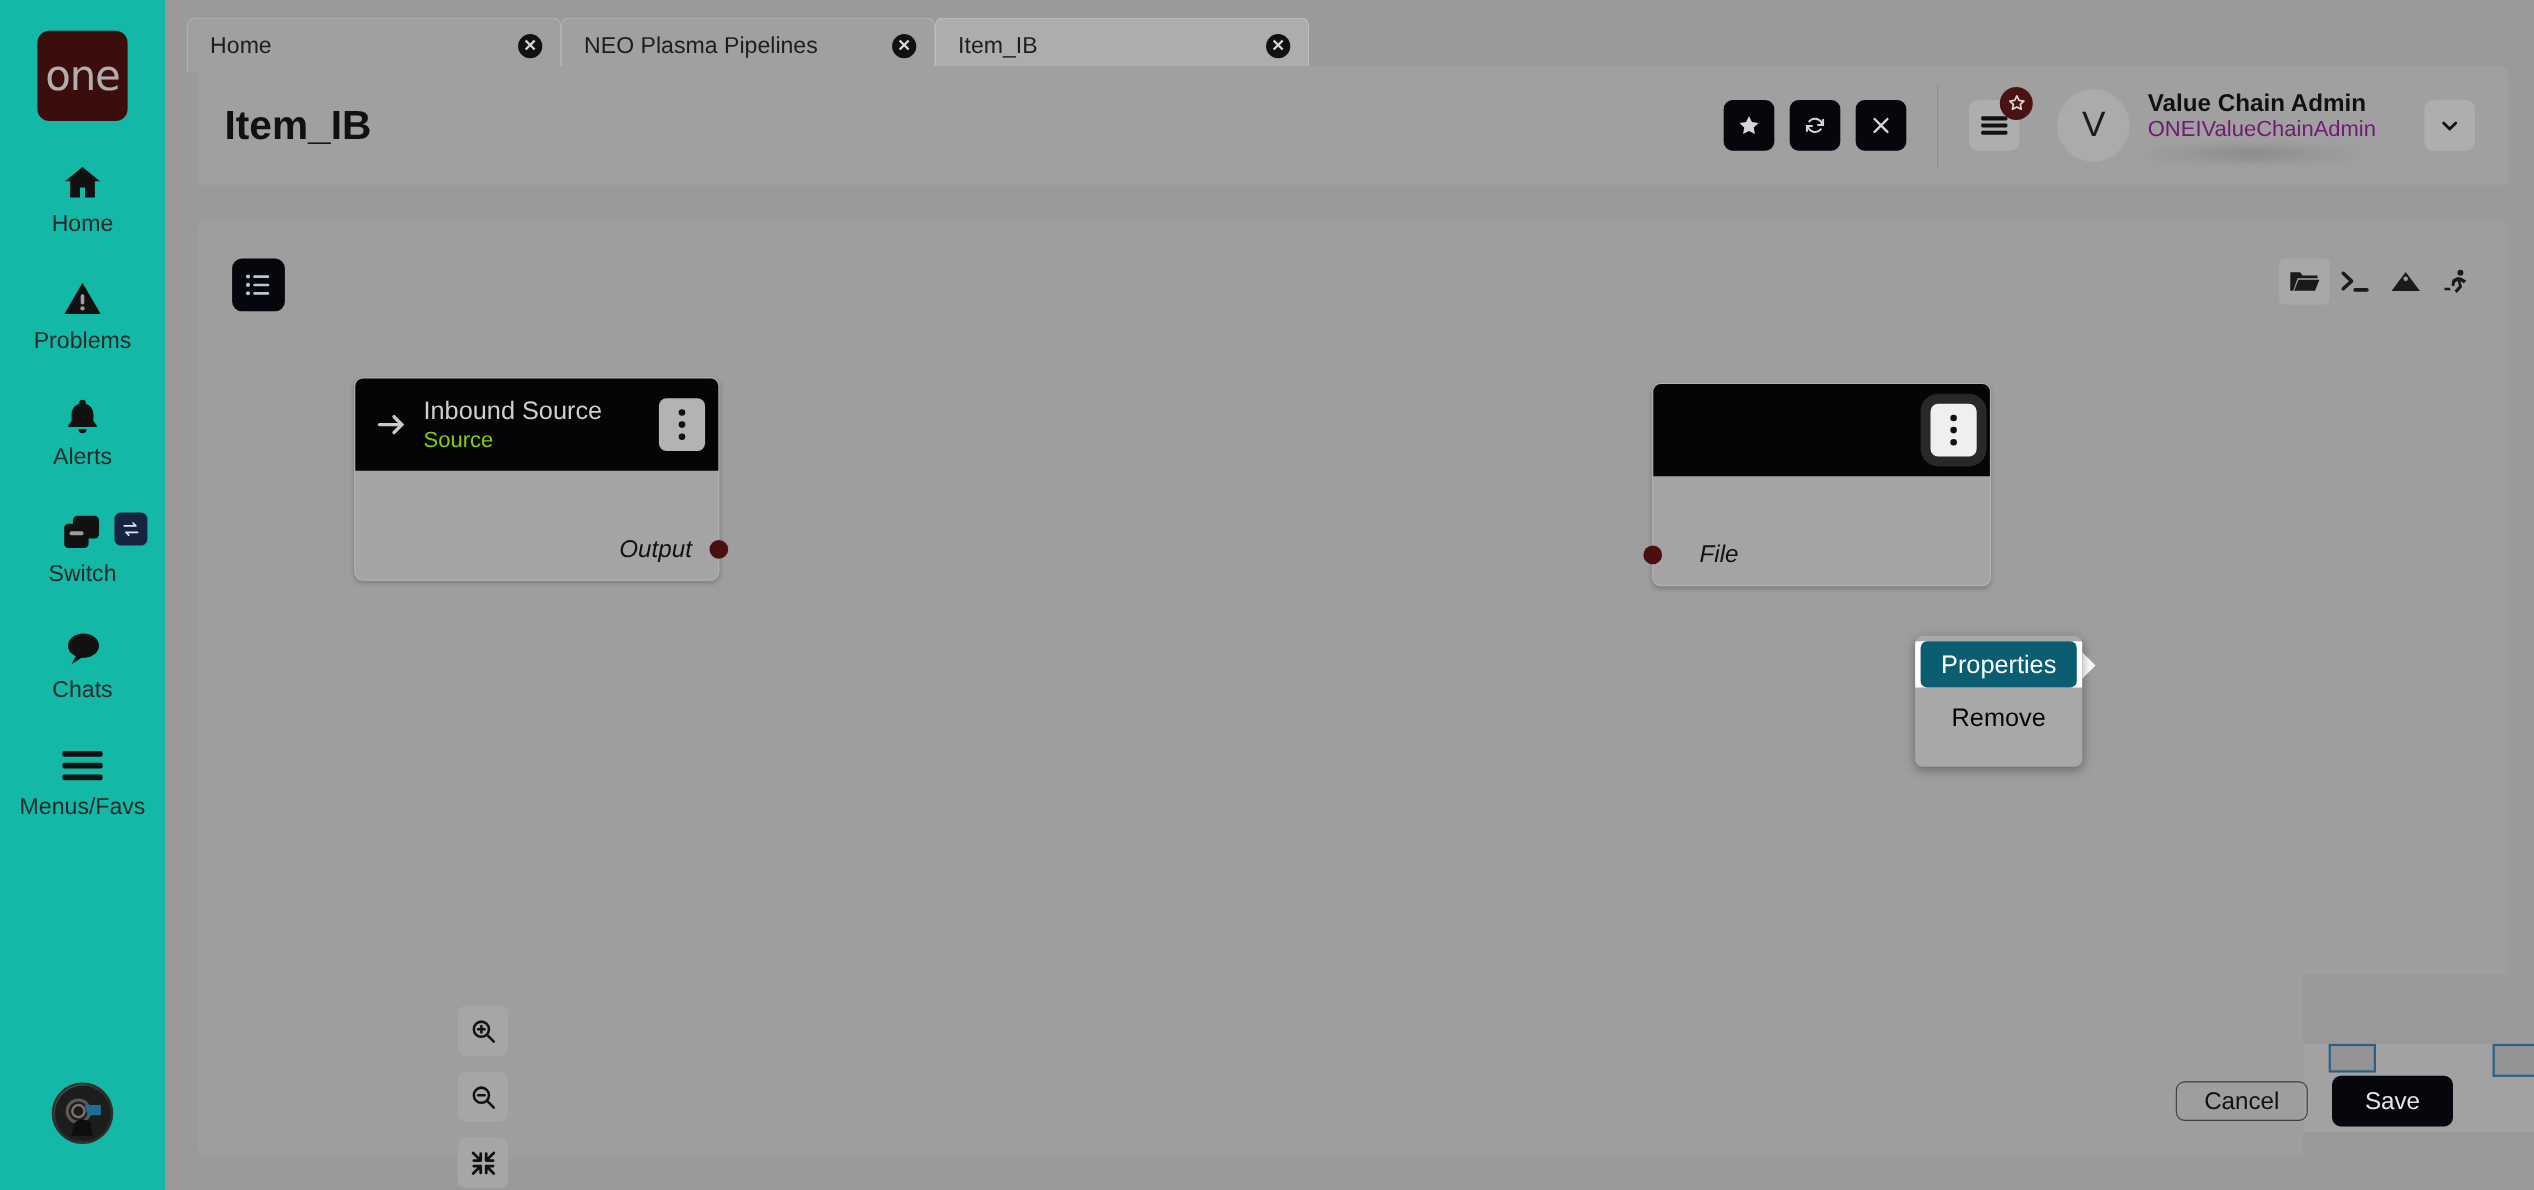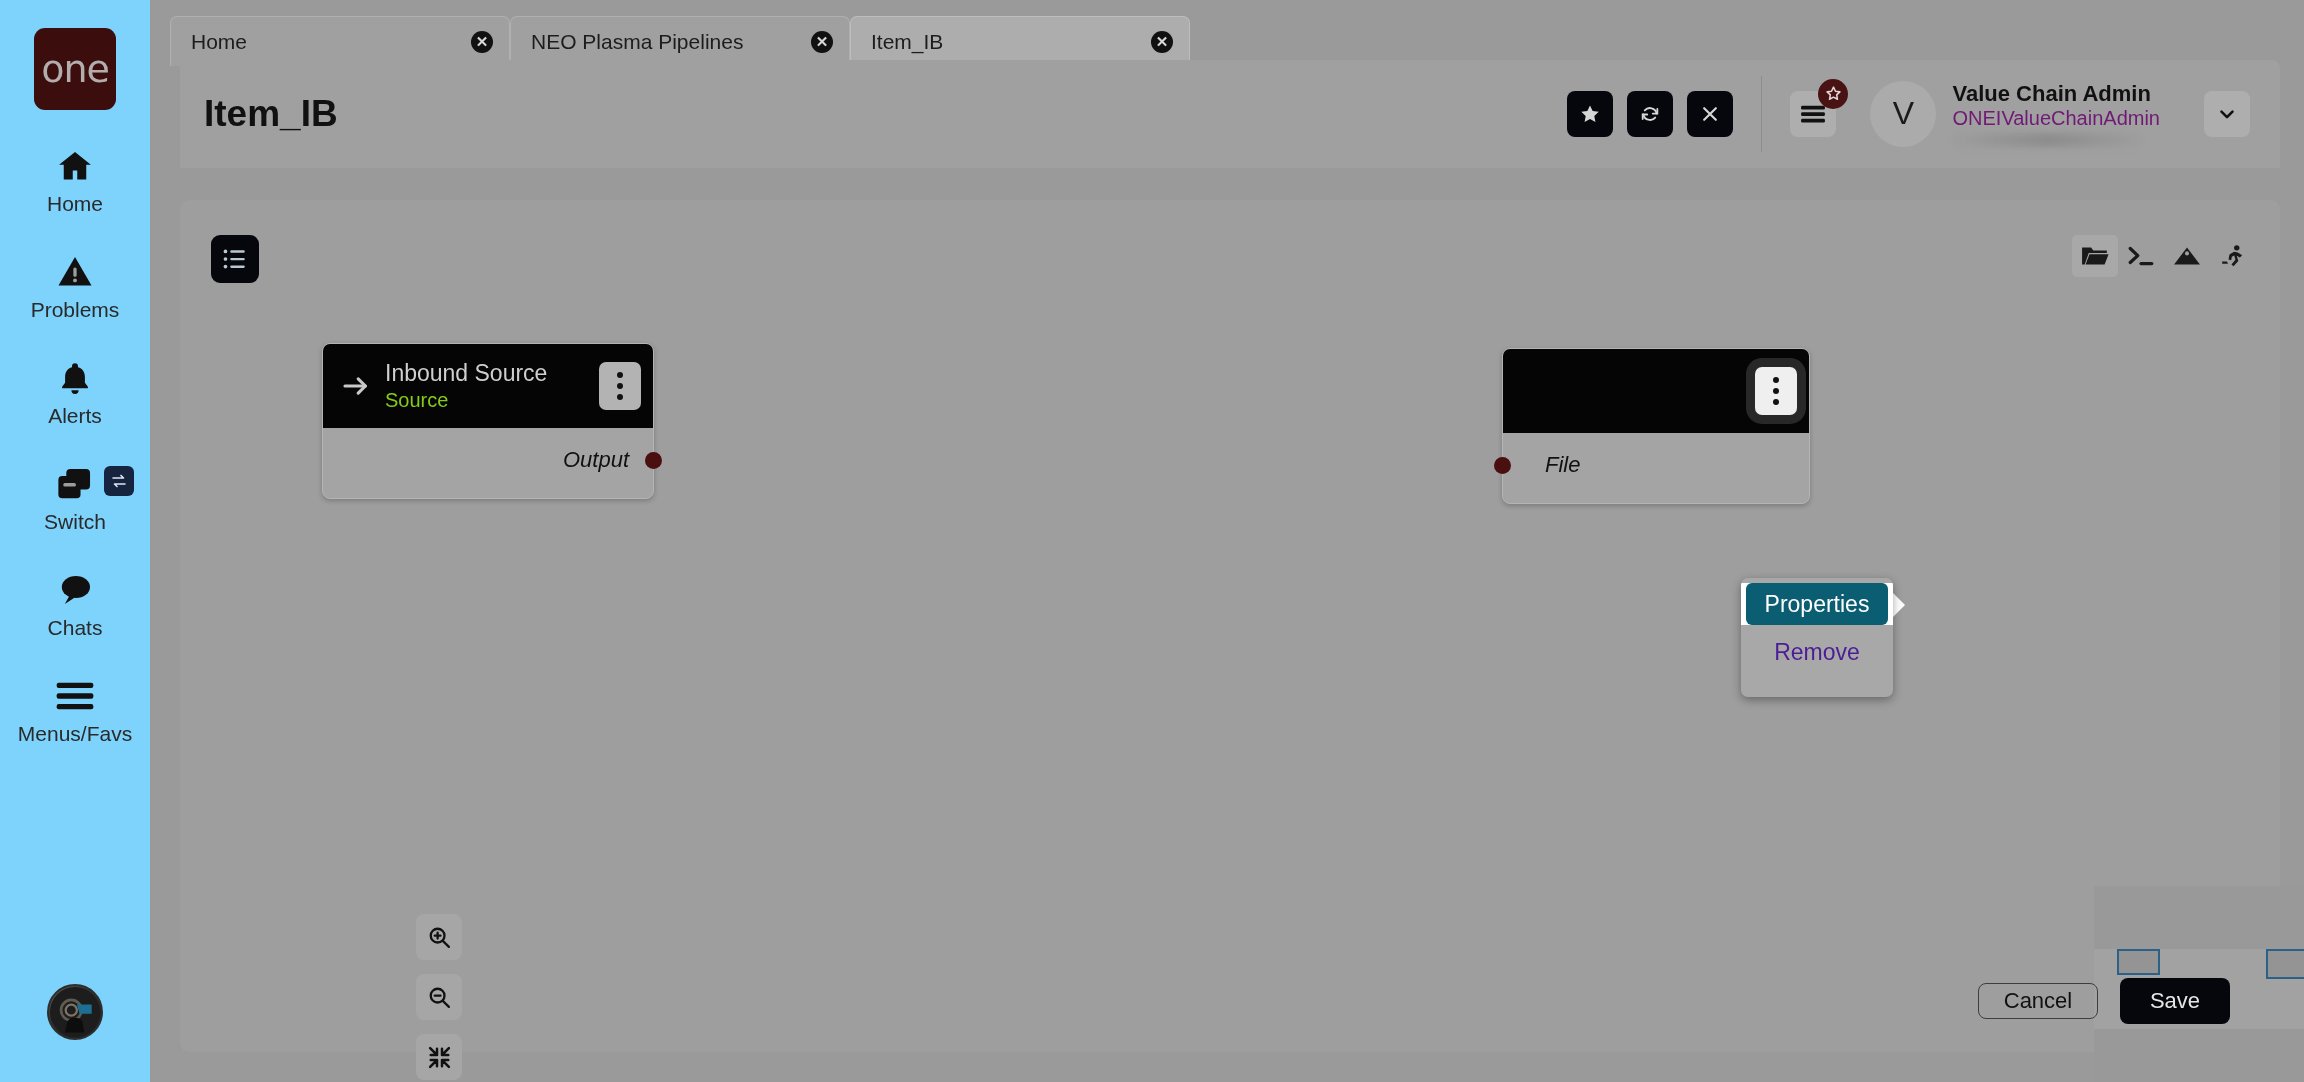--- a/index.html
+++ b/index.html
@@ -8,21 +8,21 @@
     overflow: hidden;
     font-family: "Liberation Sans", sans-serif;
     background: #9a9a9a;
   }
   body { position: relative; }
 
   
   #sidebar {
     position: absolute; left: 0; top: 0;
     width: 150px; height: 1082px;
-    background: #7dd3fc;
+    background: #14b8a6;
     display: flex; flex-direction: column; align-items: center;
   }
   #brand-logo {
     width: 82px; height: 82px; margin-top: 28px;
     background: #3b0d0d; border-radius: 11px;
     display: flex; align-items: center; justify-content: center;
     color: #b3aeae; font-size: 38px; letter-spacing: -1px;
     font-family: "DejaVu Sans", sans-serif;
   }
   .nav-item {
@@ -186,21 +186,21 @@
   .node-titles { flex: 1; line-height: 1.2; margin-left: 6px; }
   .node-title { font-size: 23px; color: #cfcfcf; }
   .node-sub { font-size: 20px; color: #84cc16; }
   .kebab {
     width: 42px; height: 48px; border-radius: 7px; background: #b3b3b3;
     display: flex; flex-direction: column; align-items: center; justify-content: center;
     gap: 5px; cursor: pointer;
   }
   .kebab.active { background: #efefef; box-shadow: 0 0 0 9px rgba(255,255,255,.14); }
   .kebab i { width: 6px; height: 6px; border-radius: 50%; background: #111; display: block; }
-  .node-body { padding: 6px 0 12px; }
+  .node-body { padding: 6px 0 2px; margin-top: 39px; }
   .port-row {
     height: 52px; display: flex; align-items: center; position: relative;
     font-size: 22px; font-style: italic; color: #111;
   }
   .port-row.out { justify-content: flex-end; padding-right: 24px; }
   .port-row.in { justify-content: flex-start; padding-left: 42px; }
   .port-dot {
     position: absolute; width: 17px; height: 17px; border-radius: 50%;
     background: #4a0f0f;
   }
@@ -209,21 +209,21 @@
 
   
   #ctx-menu {
     position: absolute; left: 1561px; top: 378px;
     width: 152px; background: #a8a8a8;
     border-radius: 7px; box-shadow: 0 3px 10px rgba(0,0,0,.35);
     overflow: hidden; z-index: 40;
   }
   #ctx-menu .ctx-item {
     height: 45px; display: flex; align-items: center; justify-content: center;
-    font-size: 23px; color: #4c1d95; cursor: pointer;
+    font-size: 23px; color: #000000; cursor: pointer;
   }
   #ctx-menu .ctx-item.highlight {
     background: #0b5d72; color: #fff; border-radius: 6px;
     margin: 5px; height: 42px; text-align: right;
   }
   #ctx-menu .ctx-head-wrap { background: #fff; padding: 0; }
   #ctx-caret {
     position: absolute; left: 1712px; top: 392px;
     width: 0; height: 0; z-index: 39;
     border-top: 13px solid transparent;

